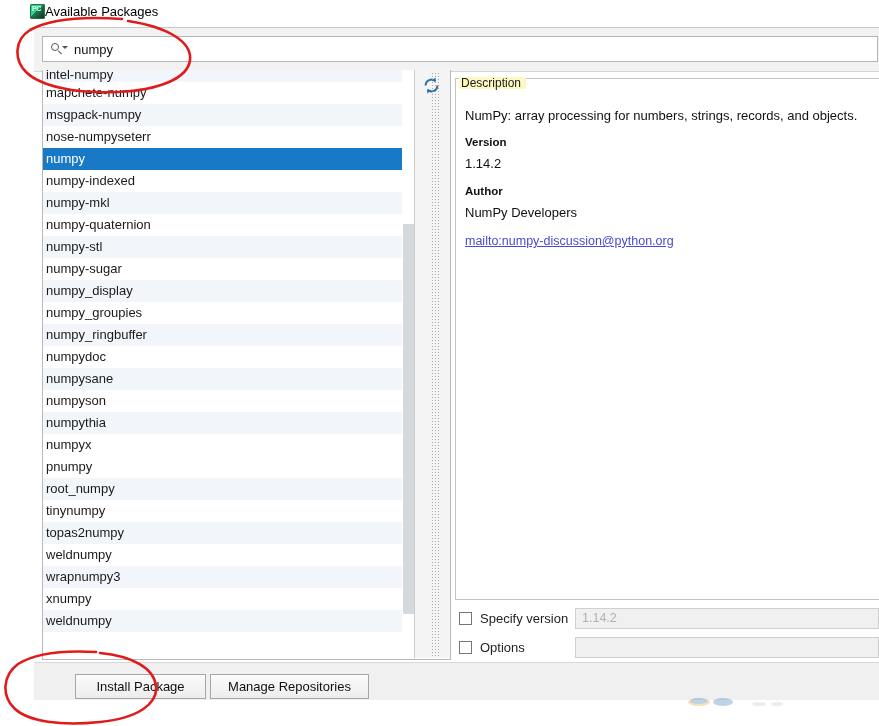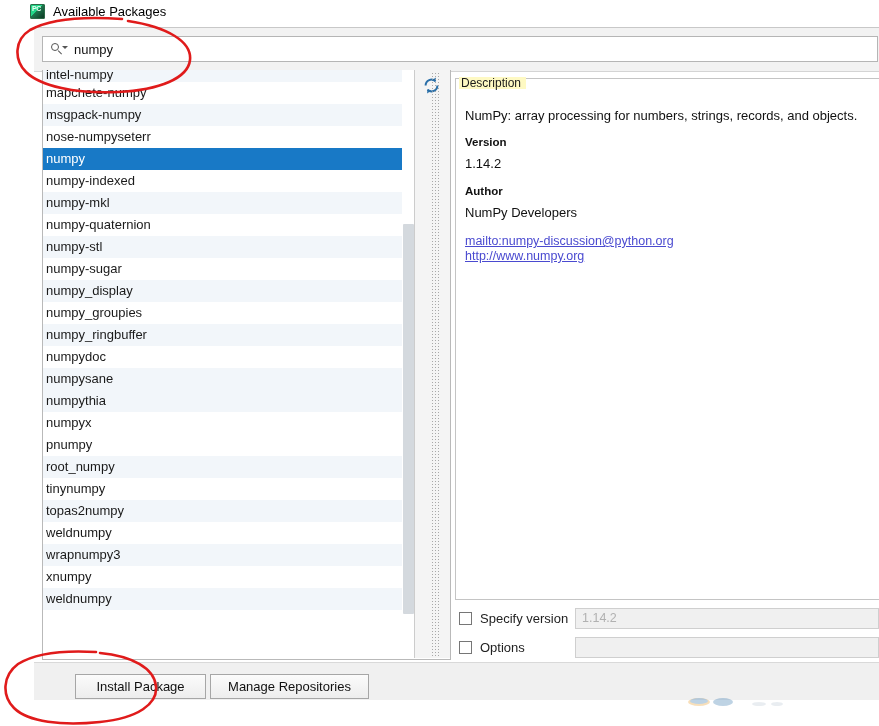--- a/index.html
+++ b/index.html
@@ -39,21 +39,20 @@
   #app-icon span {
     position: absolute;
     left: 2px; top: 1px;
     font-size: 7px;
     font-weight: bold;
     color: #eafff2;
     letter-spacing: -0.5px;
     font-family: "Liberation Sans", sans-serif;
   }
   #window-title {
-    margin-left: 8px;
     font-size: 13px;
     color: #000;
   }
 
   
   #search-strip {
     position: absolute;
     left: 34px; top: 27px;
     width: 845px; height: 43px;
     background: #f2f2f2;
@@ -364,20 +363,21 @@
       <div class="pkg-row odd">numpy-indexed</div>
       <div class="pkg-row even">numpy-mkl</div>
       <div class="pkg-row odd">numpy-quaternion</div>
       <div class="pkg-row even">numpy-stl</div>
       <div class="pkg-row odd">numpy-sugar</div>
       <div class="pkg-row even">numpy_display</div>
       <div class="pkg-row odd">numpy_groupies</div>
       <div class="pkg-row even">numpy_ringbuffer</div>
       <div class="pkg-row odd">numpydoc</div>
       <div class="pkg-row even">numpysane</div>
+      <div class="pkg-row odd">numpyson</div>
       <div class="pkg-row even">numpythia</div>
       <div class="pkg-row odd">numpyx</div>
       <div class="pkg-row odd">pnumpy</div>
       <div class="pkg-row even">root_numpy</div>
       <div class="pkg-row odd">tinynumpy</div>
       <div class="pkg-row even">topas2numpy</div>
       <div class="pkg-row odd">weldnumpy</div>
       <div class="pkg-row even">wrapnumpy3</div>
       <div class="pkg-row odd">xnumpy</div>
       <div class="pkg-row even">weldnumpy</div>
@@ -404,21 +404,20 @@
 <div id="desc-legend">Description</div>
 
 <div id="desc-body">
   <div id="desc-summary">NumPy: array processing for numbers, strings, records, and objects.</div>
   <div class="desc-label">Version</div>
   <div class="desc-value">1.14.2</div>
   <div class="desc-label">Author</div>
   <div class="desc-value">NumPy Developers</div>
   <div id="desc-links">
     <a href="#">mailto:numpy-discussion@python.org</a>
-    <a href="#">http://www.numpy.org</a>
   </div>
 </div>
 
 <div id="options-area">
   <div class="opt-row" id="opt-version">
     <div class="checkbox"></div>
     <div class="opt-label">Specify version</div>
     <div class="opt-field">1.14.2</div>
   </div>
   <div class="opt-row" id="opt-options">

